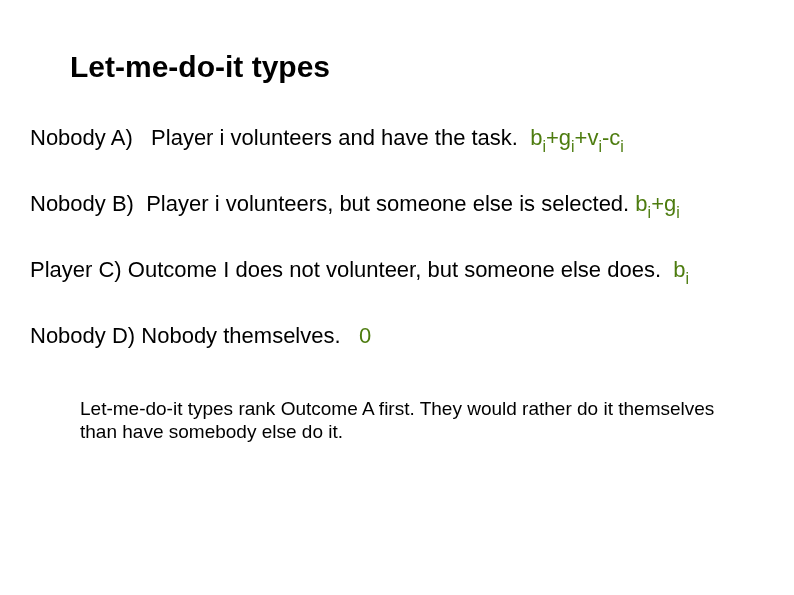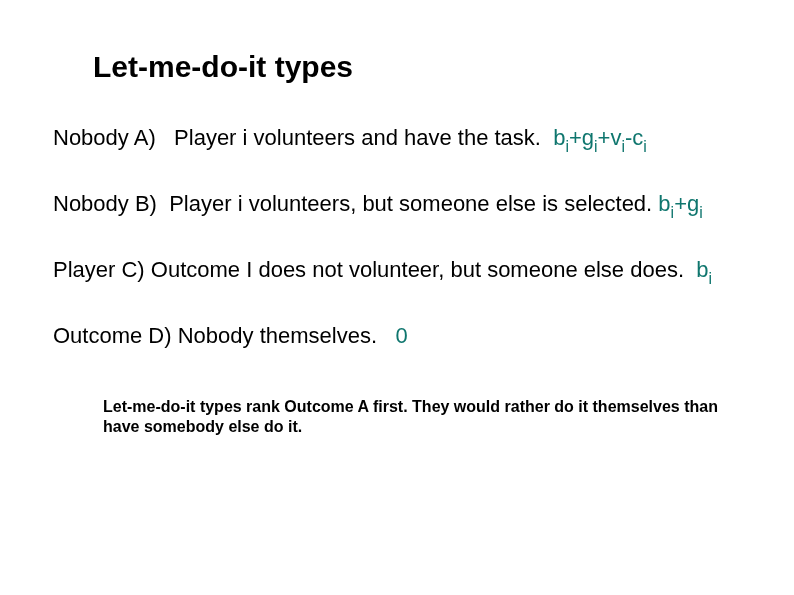--- a/index.html
+++ b/index.html
@@ -7,47 +7,45 @@
     padding: 0;
     width: 794px;
     height: 595px;
     background: #ffffff;
     font-family: Arial, Helvetica, sans-serif;
     color: #000000;
     position: relative;
   }
   .slide {
     padding: 50px 20px 30px 30px;
-    margin-left: 23px;
   }
   .title {
     font-size: 30px;
     font-weight: bold;
     margin: 0 0 40px 40px;
   }
   .outcome-line {
     font-size: 22px;
     margin-bottom: 34px;
     line-height: 1.3;
   }
   .red {
-    color: #0f766e;
+    color: #4d7c0f;
   }
   .sub {
     font-size: 0.72em;
     vertical-align: sub;
     position: relative;
     top: 0.1em;
   }
   .footer {
-    font-size: 16px;
+    font-size: 19px;
     margin: 46px 0 0 50px;
     line-height: 1.25;
     max-width: 640px;
-    font-weight: bold;
   }
 </style>
 </head>
 <body>
 
 <div class="slide">
 
   <div class="title">Let-me-do-it types</div>
 
   <div class="outcome-line">
@@ -62,19 +60,19 @@
     <span>Nobody B)</span>&nbsp;
     <span>Player i  volunteers, but someone else is selected.</span>&nbsp;<span class="red"><span>b</span><span class="sub">i</span><span>+g</span><span class="sub">i</span></span>
   </div>
 
   <div class="outcome-line">
     <span>Player C)</span>&nbsp;<span>Outcome I does not volunteer, but someone else does.</span>&nbsp;
     <span class="red"><span>b</span><span class="sub">i</span></span>
   </div>
 
   <div class="outcome-line">
-    <span>Outcome D)</span>&nbsp;<span>Nobody themselves.</span>&nbsp;&nbsp;
+    <span>Nobody D)</span>&nbsp;<span>Nobody themselves.</span>&nbsp;&nbsp;
     <span class="red">0</span>
   </div>
 
   <div class="footer">Let-me-do-it types rank Outcome A first.  They would rather do it themselves than have somebody else do it.</div>
 
 </div>
 
 </body></html>

